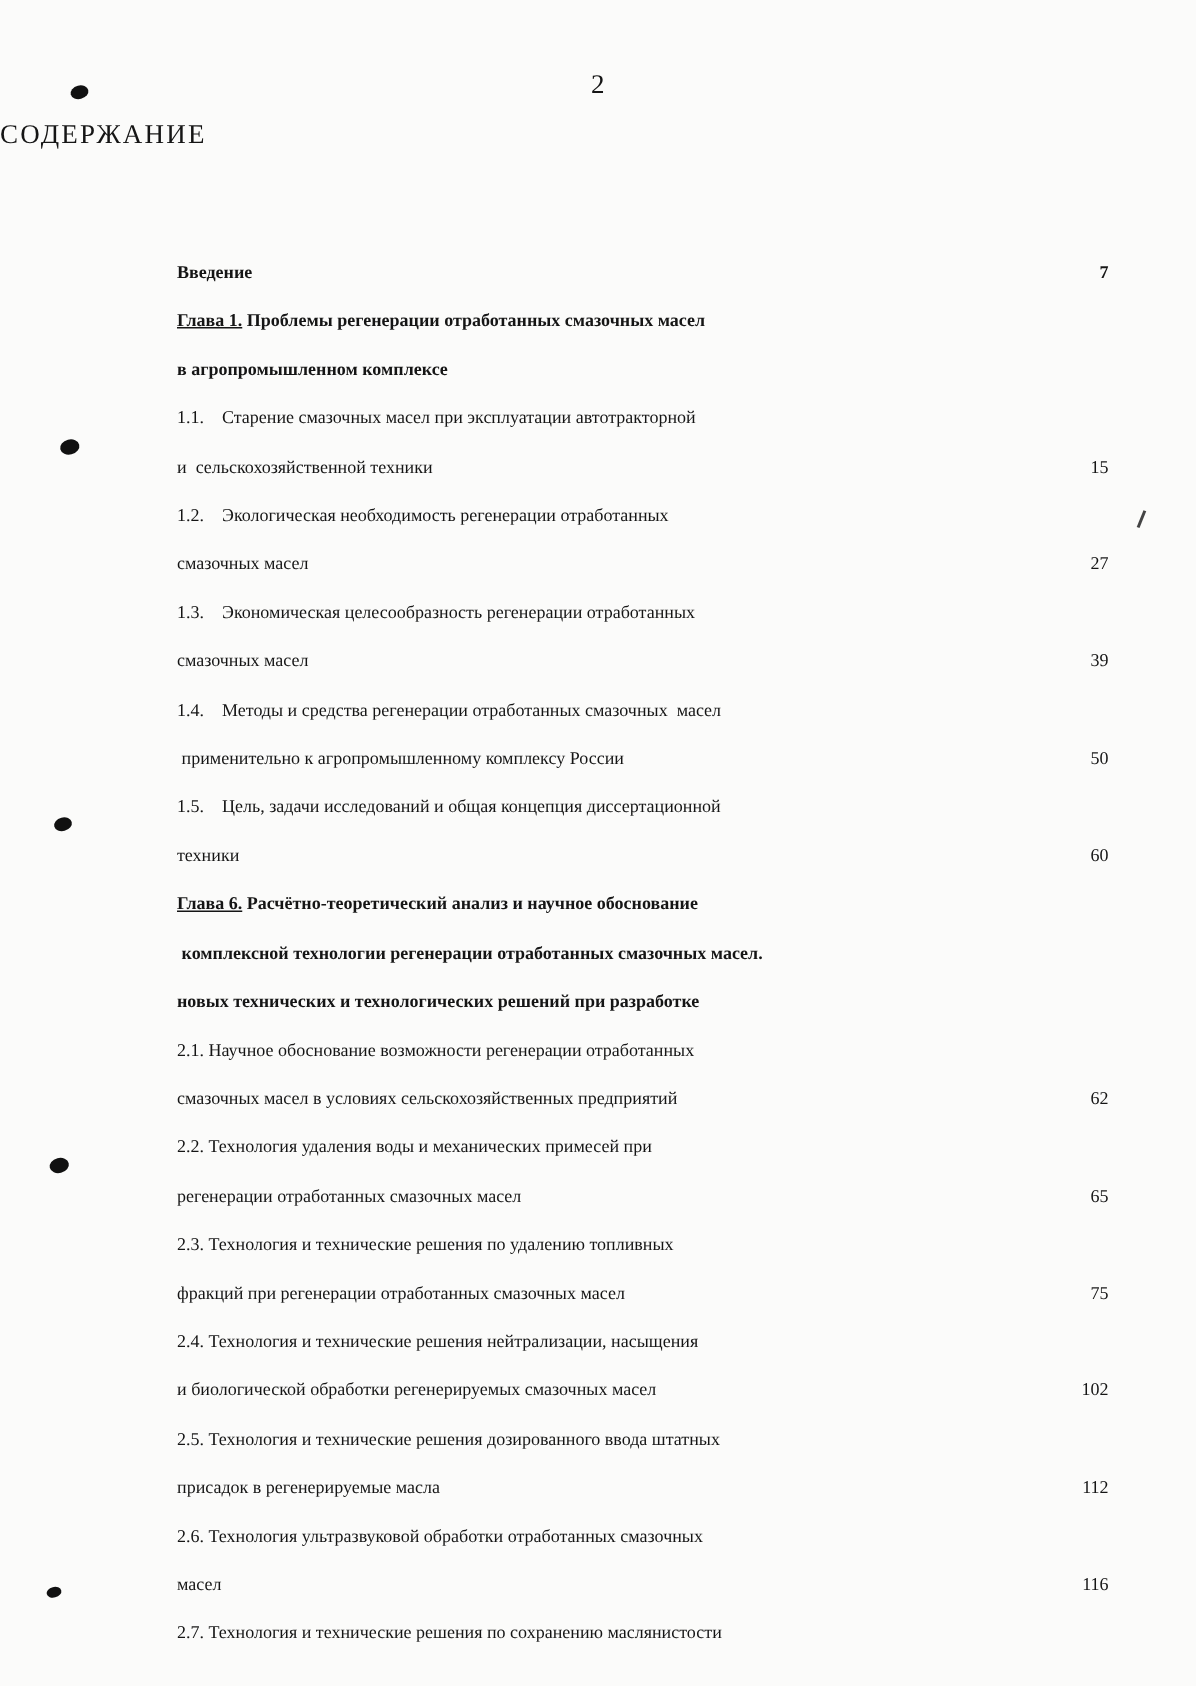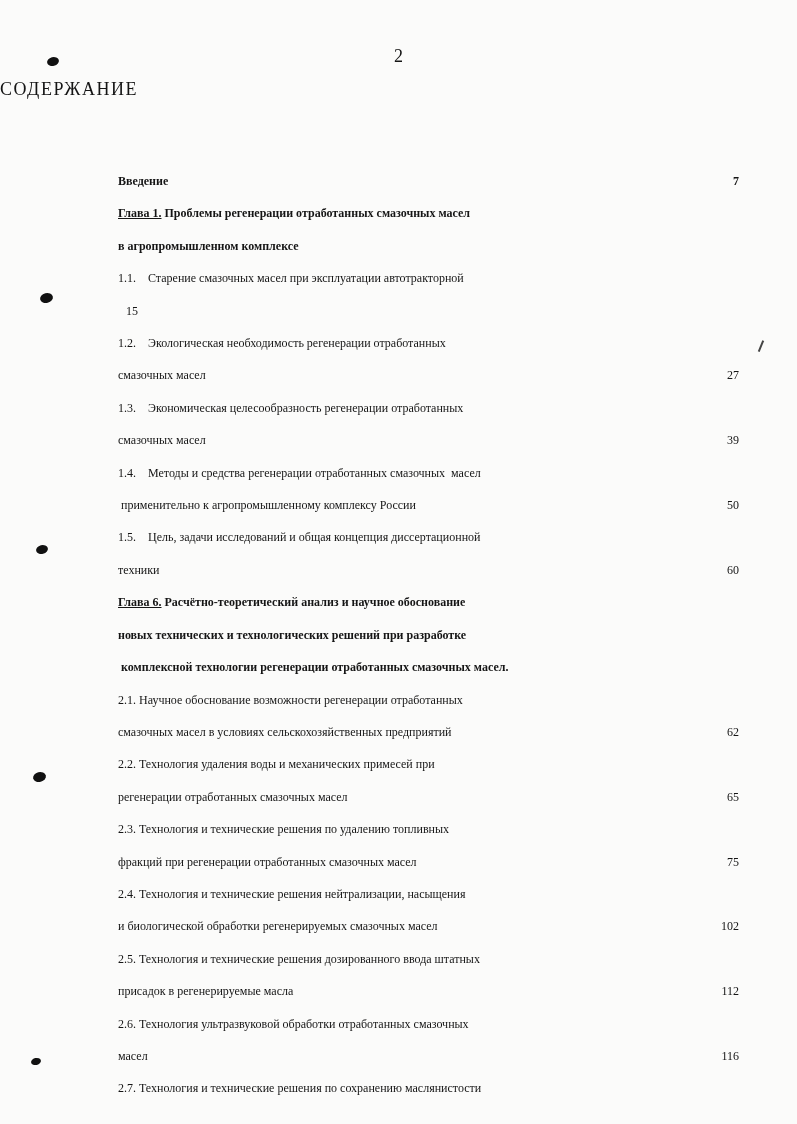--- a/index.html
+++ b/index.html
@@ -89,20 +89,21 @@
         </div>
         <div class="toc-line">
           <span class="toc-text">в агропромышленном комплексе</span>
         </div>
       </div>
       <div class="toc-entry">
         <div class="toc-line">
           <span class="toc-text">1.1.    Старение смазочных масел при эксплуатации автотракторной</span>
         </div>
         <div class="toc-line">
+          <span class="toc-text">и  сельскохозяйственной техники</span>
           <span class="toc-page">15</span>
         </div>
       </div>
       <div class="toc-entry">
         <div class="toc-line">
           <span class="toc-text">1.2.    Экологическая необходимость регенерации отработанных</span>
         </div>
         <div class="toc-line">
           <span class="toc-text">смазочных масел</span>
           <span class="toc-page">27</span>
@@ -133,24 +134,24 @@
         <div class="toc-line">
           <span class="toc-text">техники</span>
           <span class="toc-page">60</span>
         </div>
       </div>
       <div class="toc-entry bold">
         <div class="toc-line">
           <span class="toc-text"><span class="toc-lead">Глава 6.</span> Расчётно-теоретический анализ и научное обоснование</span>
         </div>
         <div class="toc-line">
+          <span class="toc-text"> комплексной технологии регенерации отработанных смазочных масел.</span>
+        </div>
+        <div class="toc-line">
           <span class="toc-text">новых технических и технологических решений при разработке</span>
-        </div>
-        <div class="toc-line">
-          <span class="toc-text"> комплексной технологии регенерации отработанных смазочных масел.</span>
         </div>
       </div>
       <div class="toc-entry">
         <div class="toc-line">
           <span class="toc-text">2.1. Научное обоснование возможности регенерации отработанных</span>
         </div>
         <div class="toc-line">
           <span class="toc-text">смазочных масел в условиях сельскохозяйственных предприятий</span>
           <span class="toc-page">62</span>
         </div>

